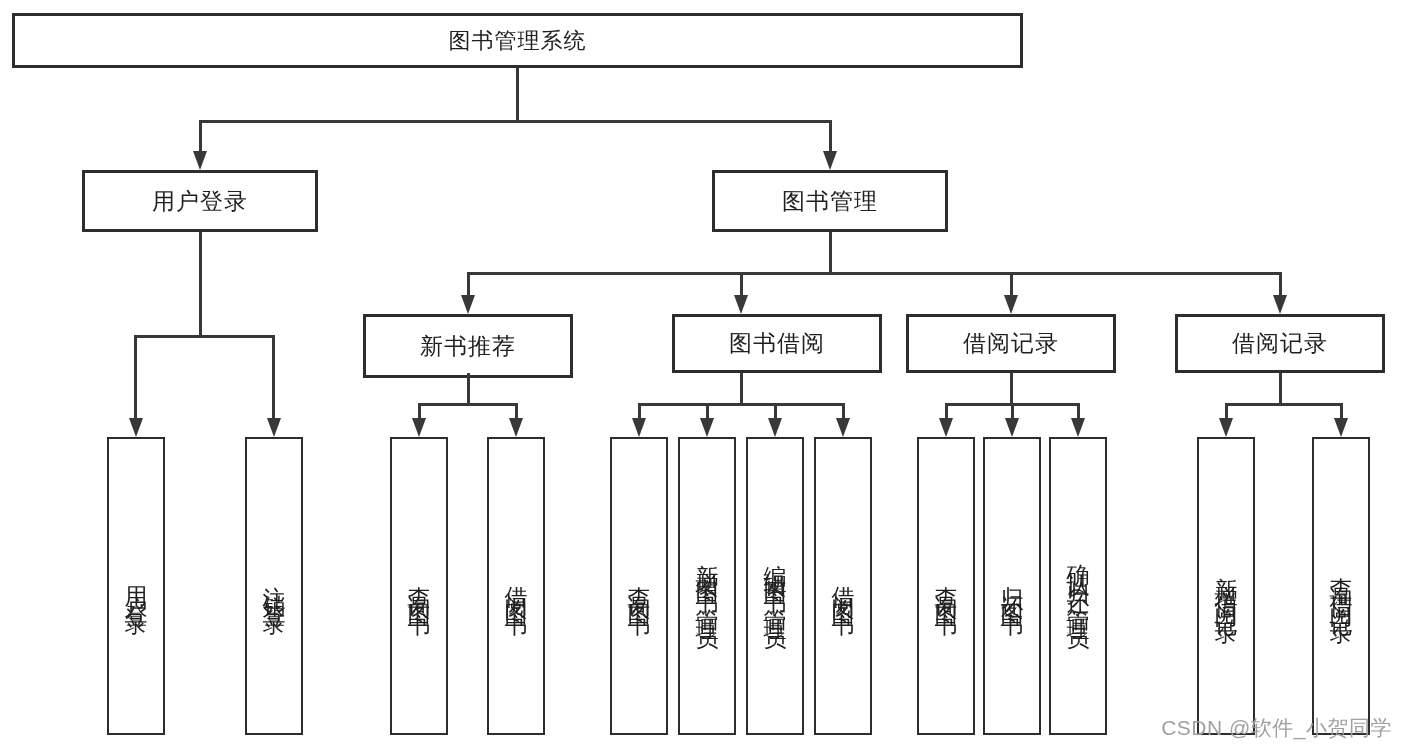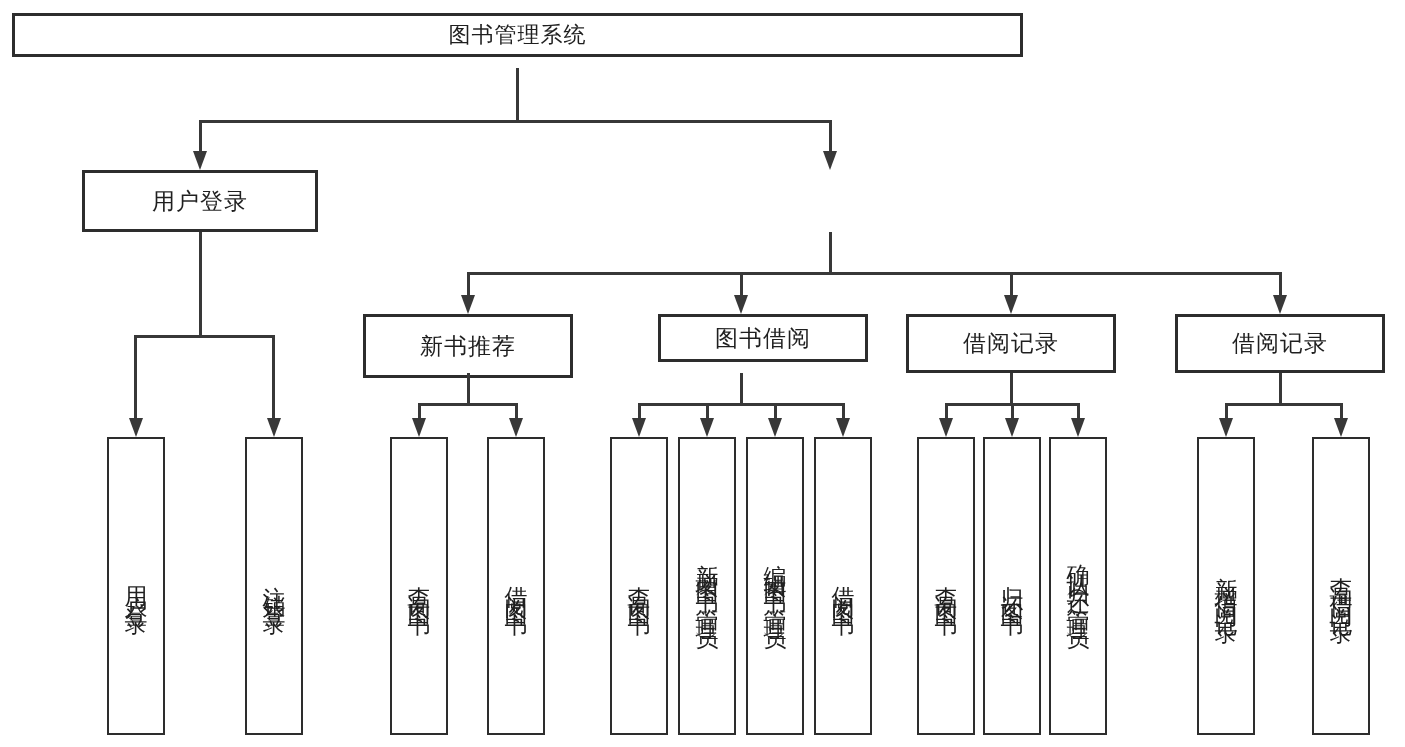--- a/index.html
+++ b/index.html
@@ -63,33 +63,36 @@
     letter-spacing: 0.5px;
     z-index: 5;
     white-space: nowrap;
   }
 </style>
 </head>
 <body>
 
 <div id="diagram">
 
-  <div class="node root" style="left:12px; top:13px; width:1011px; height:44px;">
+  <div class="node root" style="left:12px; top:13px; width:1011px; height:55px;">
     <span>图书管理系统</span>
   </div>
 
   <div class="vline" style="left:515.5px; top:68px; width:3px; height:52px;"></div>
   <div class="hline" style="left:198.5px; top:120px; width:633px; height:3px;"></div>
   <div class="vline" style="left:198.5px; top:120px; width:3px; height:33px;"></div>
   <div class="arrowhead" style="left:193px; top:151px;"></div>
   <div class="vline" style="left:828.5px; top:120px; width:3px; height:33px;"></div>
   <div class="arrowhead" style="left:823px; top:151px;"></div>
 
   <div class="node branch" style="left:82px; top:170px; width:236px; height:62px;">
     <span>用户登录</span>
+  </div>
+  <div class="node branch" style="left:712px; top:170px; width:236px; height:62px;">
+    <span>图书管理</span>
   </div>
 
   <div class="vline" style="left:198.5px; top:232px; width:3px; height:103px;"></div>
   <div class="hline" style="left:134px; top:335px; width:141px; height:3px;"></div>
   <div class="vline" style="left:134px; top:335px; width:3px; height:85px;"></div>
   <div class="arrowhead" style="left:128.5px; top:418px;"></div>
   <div class="vline" style="left:272px; top:335px; width:3px; height:85px;"></div>
   <div class="arrowhead" style="left:266.5px; top:418px;"></div>
 
   <div class="vline" style="left:828.5px; top:232px; width:3px; height:40px;"></div>
@@ -99,21 +102,21 @@
   <div class="vline" style="left:739.5px; top:272px; width:3px; height:26px;"></div>
   <div class="arrowhead" style="left:734px; top:295px;"></div>
   <div class="vline" style="left:1009.5px; top:272px; width:3px; height:26px;"></div>
   <div class="arrowhead" style="left:1004px; top:295px;"></div>
   <div class="vline" style="left:1278.5px; top:272px; width:3px; height:26px;"></div>
   <div class="arrowhead" style="left:1273px; top:295px;"></div>
 
   <div class="node branch" style="left:363px; top:314px; width:210px; height:64px;">
     <span>新书推荐</span>
   </div>
-  <div class="node branch" style="left:658px; top:314px; width:210px; height:48px;">
+  <div class="node branch" style="left:672px; top:314px; width:210px; height:59px;">
     <span>图书借阅</span>
   </div>
   <div class="node branch" style="left:906px; top:314px; width:210px; height:59px;">
     <span>借阅记录</span>
   </div>
   <div class="node branch" style="left:1175px; top:314px; width:210px; height:59px;">
     <span>借阅记录</span>
   </div>
 
   <div class="vline" style="left:466.5px; top:373px; width:3px; height:30px;"></div>
@@ -187,14 +190,15 @@
     <span class="vtext">确认归还（管理员）</span>
   </div>
 
   <div class="node leaf" style="left:1197px; top:437px; width:58px; height:298px;">
     <span class="vtext">新增借阅记录</span>
   </div>
   <div class="node leaf" style="left:1312px; top:437px; width:58px; height:298px;">
     <span class="vtext">查询借阅记录</span>
   </div>
 
+  <div class="watermark">CSDN @软件_小贺同学</div>
 
 </div>
 
 </body></html>

